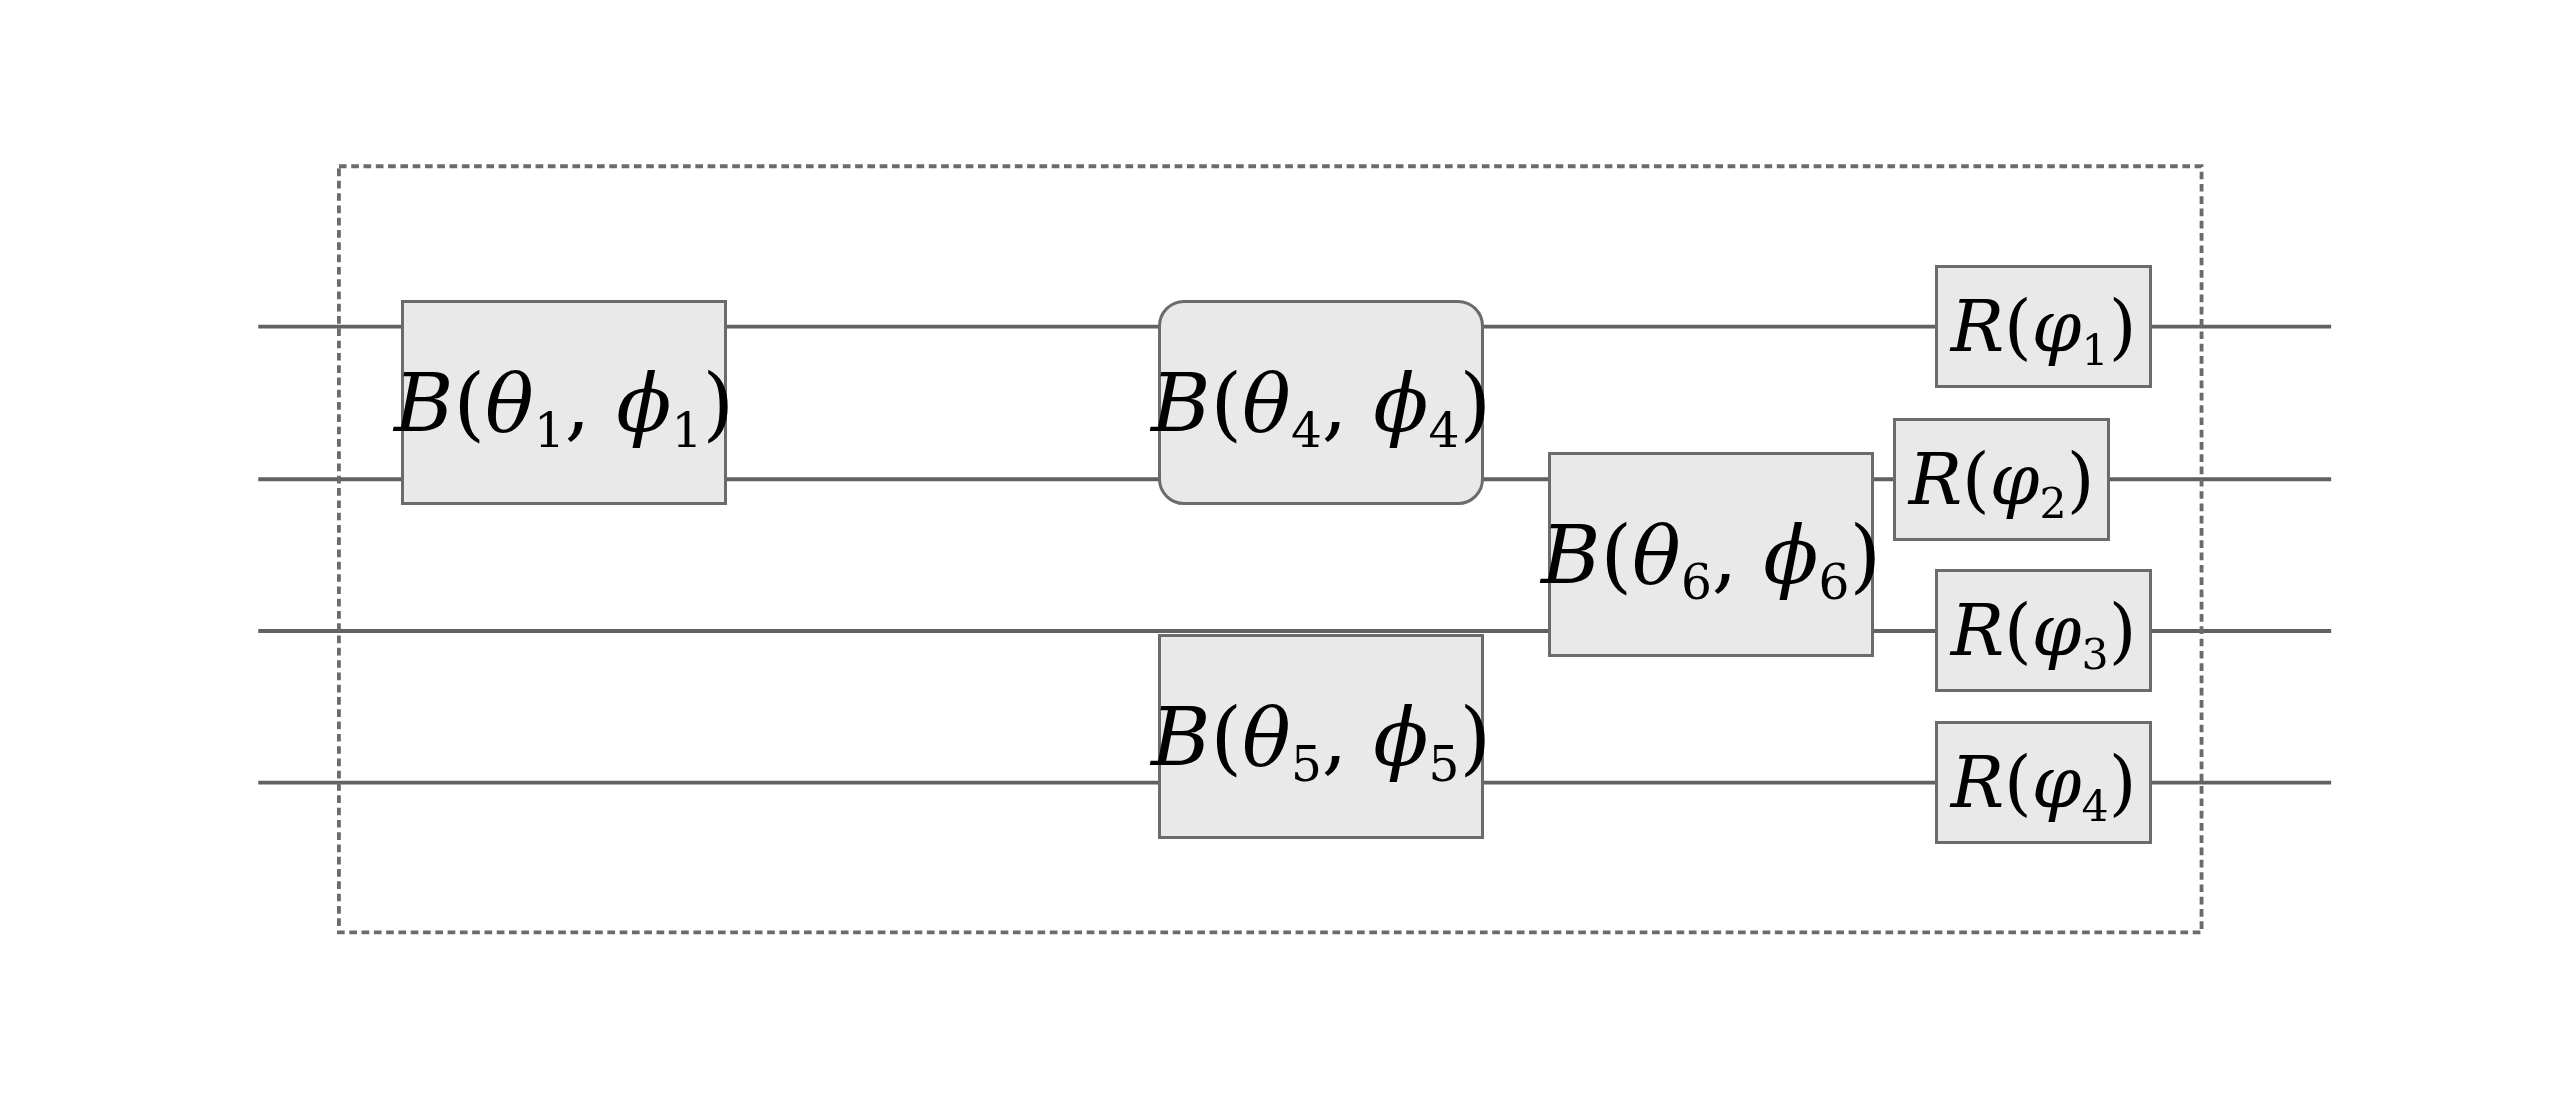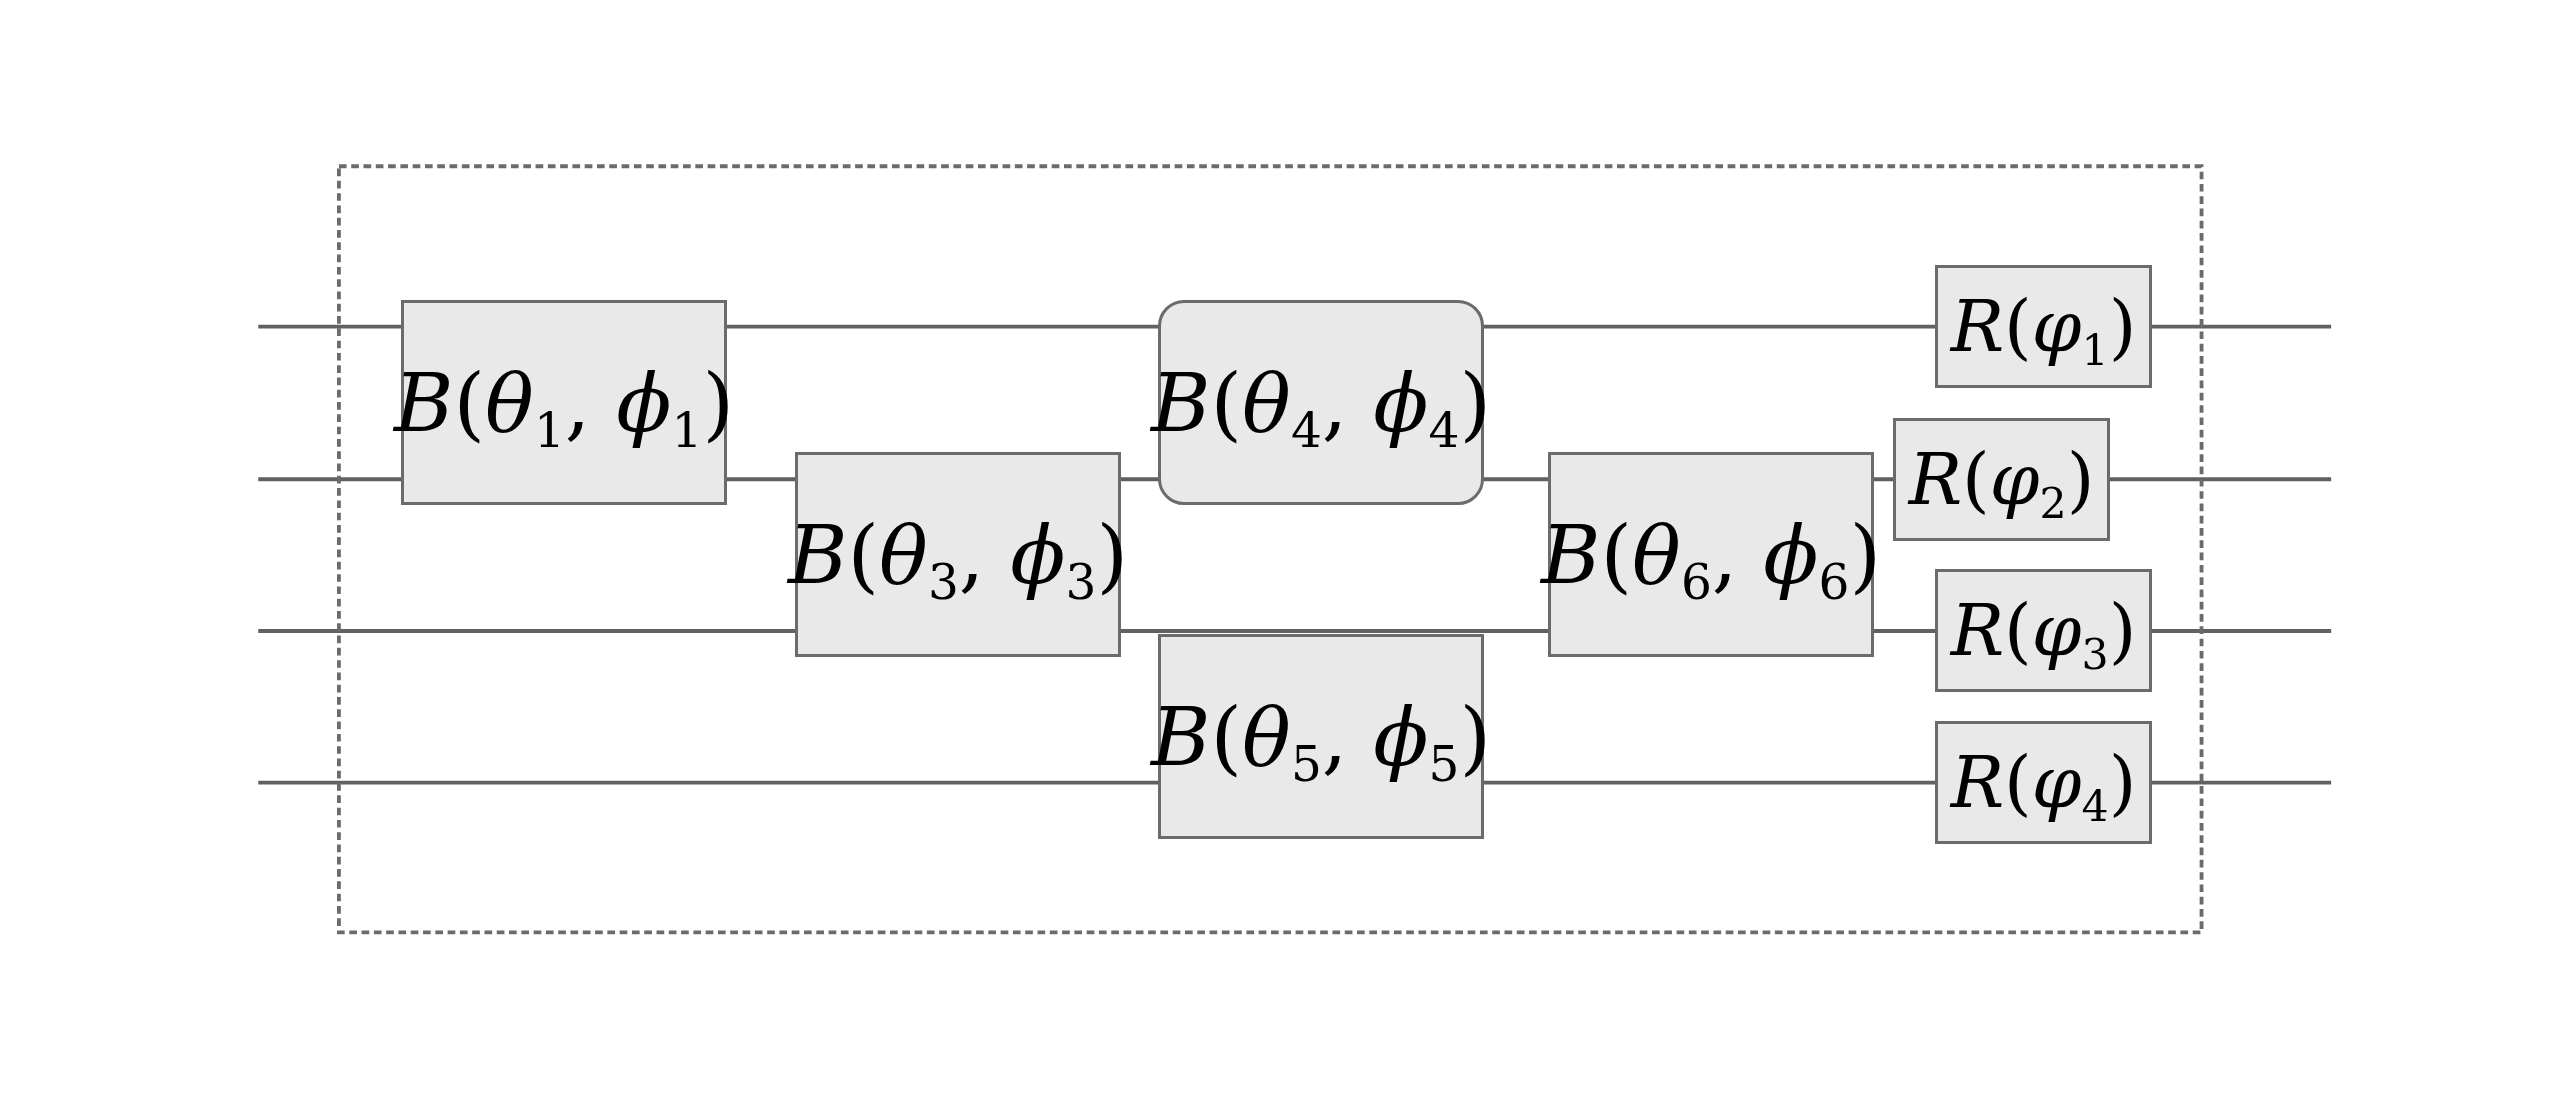--- a/index.html
+++ b/index.html
@@ -62,23 +62,20 @@
     <line class="wire" x1="269" y1="340" x2="2428" y2="340"></line>
     <line class="wire" x1="269" y1="499" x2="2428" y2="499"></line>
     <line class="wire" x1="269" y1="657" x2="2428" y2="657"></line>
     <line class="wire" x1="269" y1="815" x2="2428" y2="815"></line>
     <rect class="dashed" x="353" y="173" width="1940" height="798"></rect>
   </svg>
 
   <div class="gate b" style="left:401px;  top:300px;">
       <span><span class="it">B</span><span>(</span><span class="it">θ</span><sub>1</sub><span>,&nbsp;</span><span class="it">ϕ</span><sub>1</sub><span>)</span></span>
     </div>
-  <div class="gate b" style="left:795px;  top:452px;">
-      <span><span class="it">B</span><span>(</span><span class="it">θ</span><sub>3</sub><span>,&nbsp;</span><span class="it">ϕ</span><sub>3</sub><span>)</span></span>
-    </div>
   <div class="gate b" style="left:1158px; top:300px;border-radius:26px;">
       <span><span class="it">B</span><span>(</span><span class="it">θ</span><sub>4</sub><span>,&nbsp;</span><span class="it">ϕ</span><sub>4</sub><span>)</span></span>
     </div>
   <div class="gate b" style="left:1158px; top:604px;margin-top:30px;">
       <span><span class="it">B</span><span>(</span><span class="it">θ</span><sub>5</sub><span>,&nbsp;</span><span class="it">ϕ</span><sub>5</sub><span>)</span></span>
     </div>
   <div class="gate b" style="left:1540px; top:452px;margin-left:8px;">
       <span><span class="it">B</span><span>(</span><span class="it">θ</span><sub>6</sub><span>,&nbsp;</span><span class="it">ϕ</span><sub>6</sub><span>)</span></span>
     </div>
 

